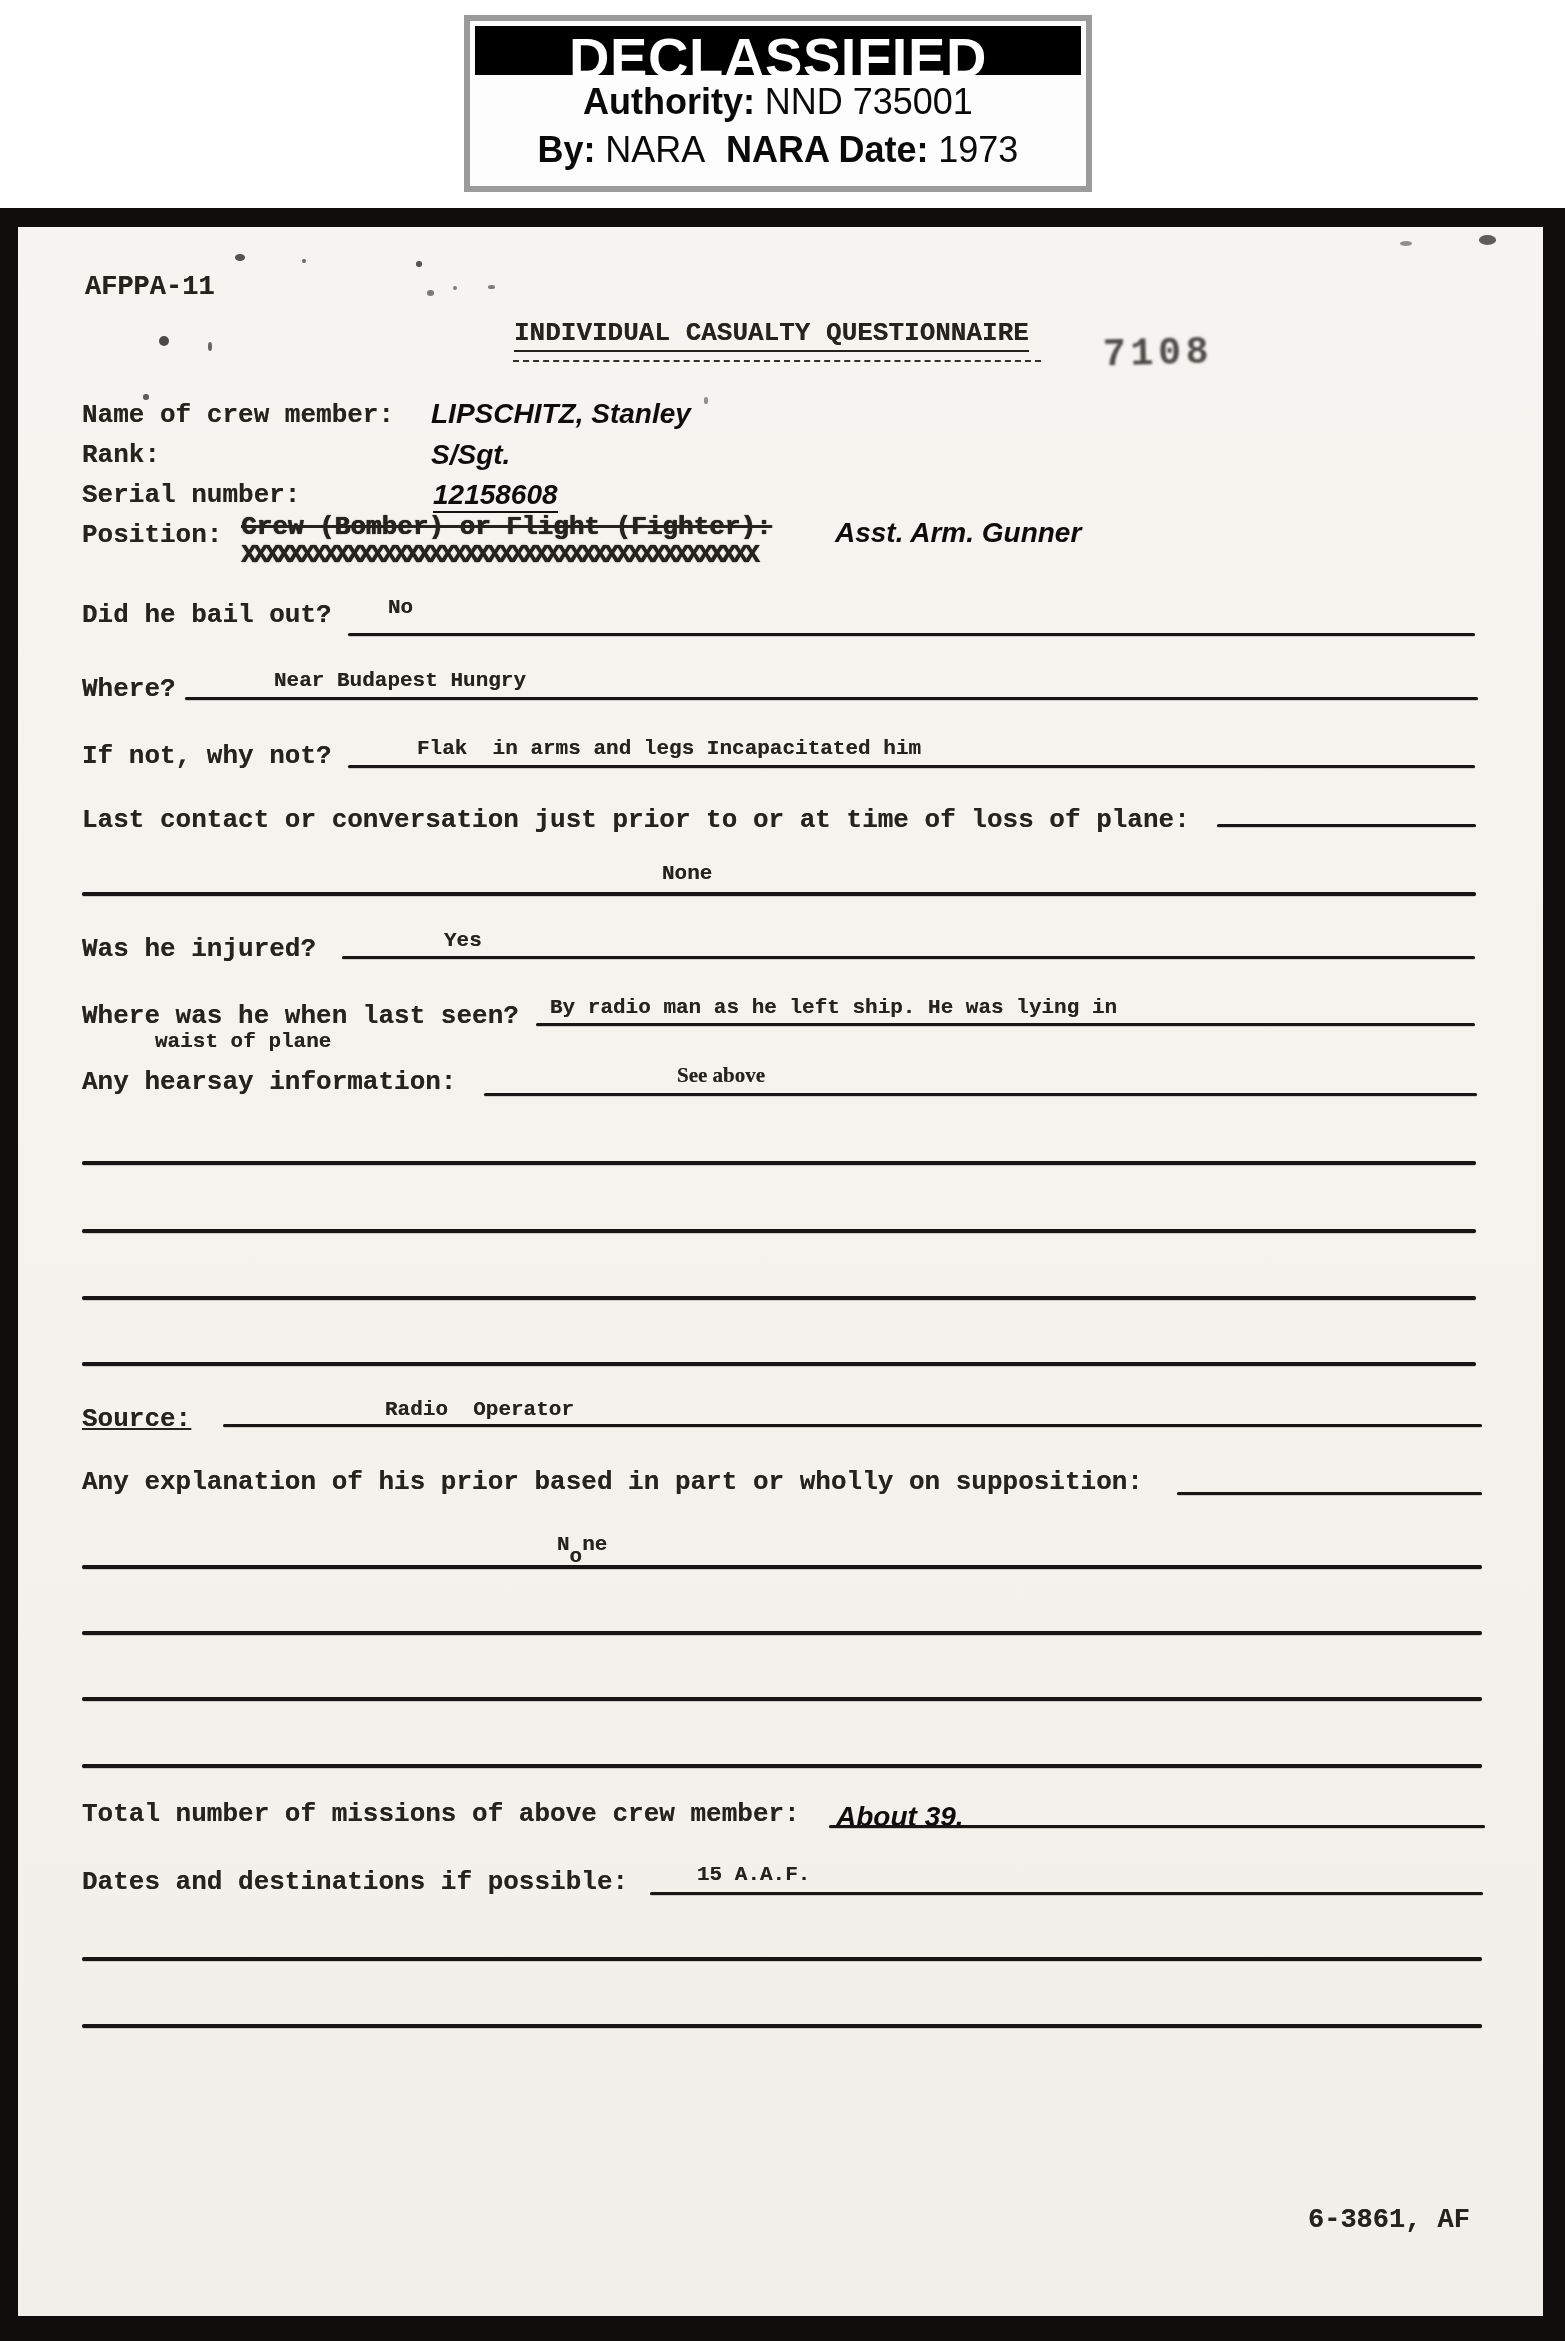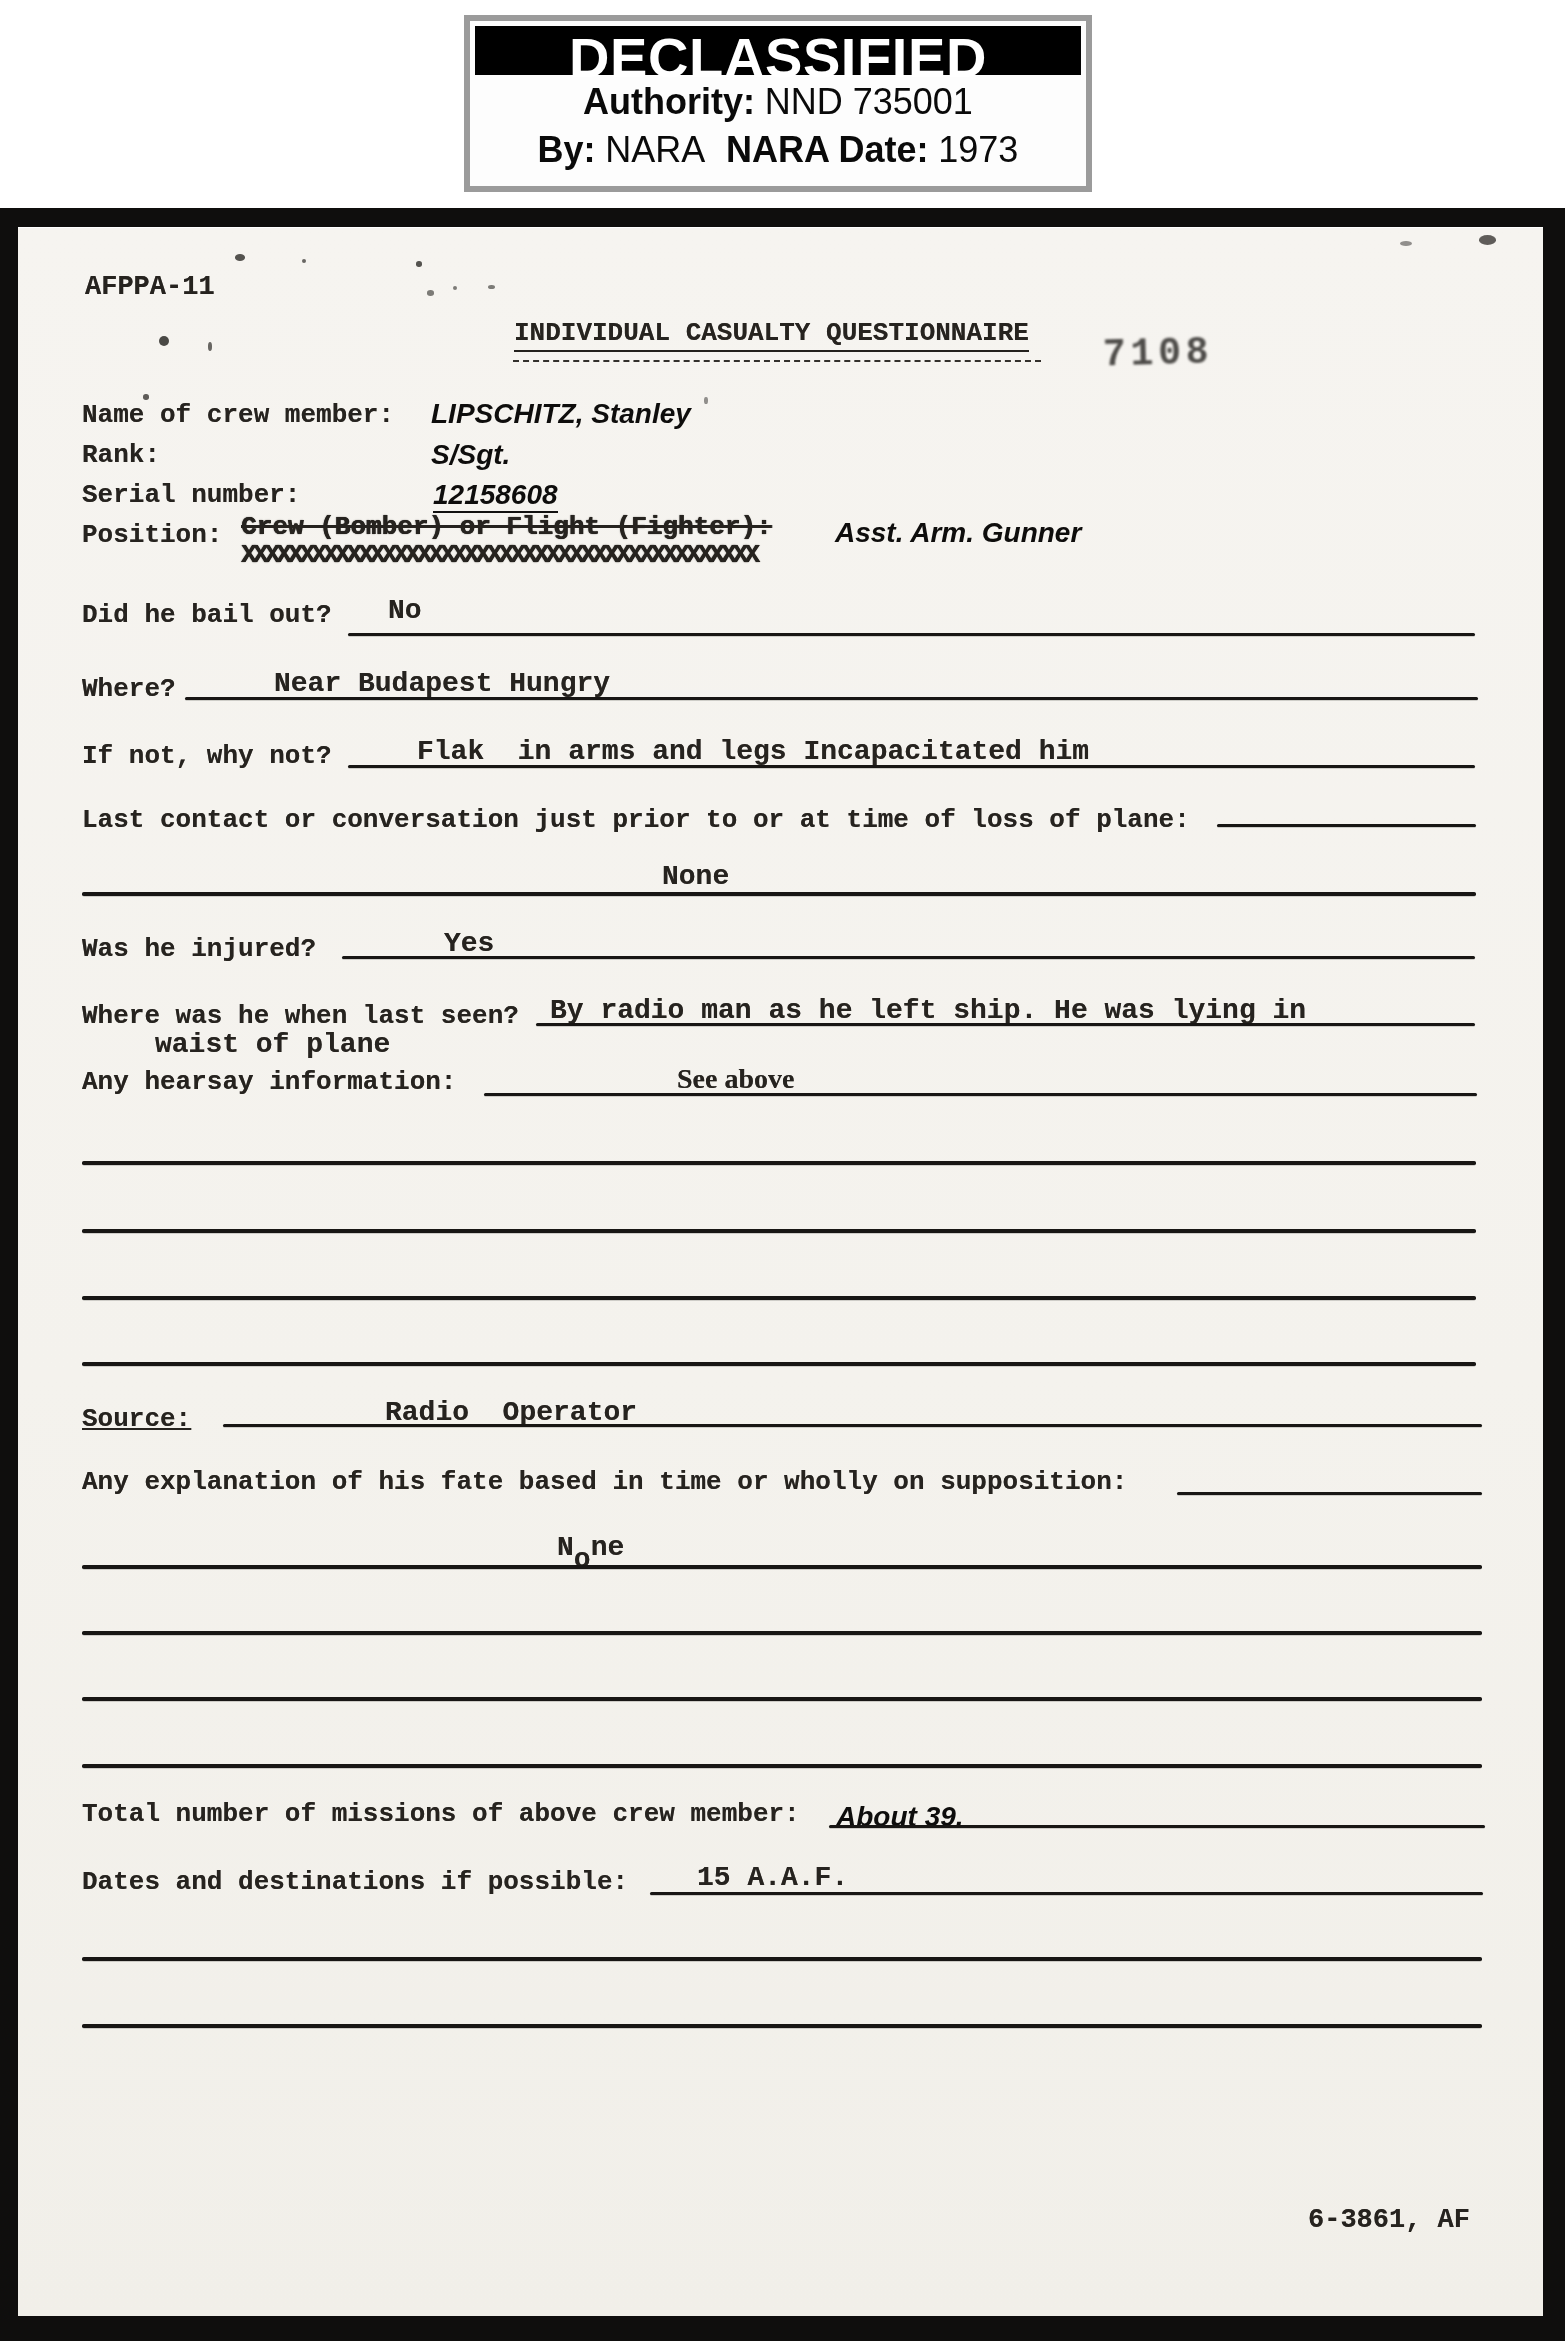--- a/index.html
+++ b/index.html
@@ -16,21 +16,21 @@
   .stamp-black{margin:4.8px 4.8px 0 4.8px;height:49px;line-height:63px;background:#000;
                color:#fff;font-size:56px;font-weight:700;letter-spacing:0.6px;white-space:pre;}
   .stamp-row{margin-top:6px;font-size:36px;color:#0a0a0a;white-space:pre;}
   .stamp-row .lbl{font-weight:700;}
   .stamp-row .val{font-weight:400;}
   
   .tw{position:absolute;color:#26231f;font-weight:700;white-space:pre;line-height:1;
       text-shadow:0 0 0.6px rgba(38,33,28,.6);}
   .s43{font-size:26px;}
   .s44{font-size:27px;}
-  .s52{font-size:28px;}
+  .s52{font-size:21px;}
   .title{border-bottom:2.4px solid #24211d;padding-bottom:4.2px;}
   .dashes{position:absolute;left:513px;top:360px;width:528px;height:0;
           border-top:2.4px dashed #33302c;}
   .stamp7108{position:absolute;left:1103px;top:332px;font-size:38px;font-weight:700;
              color:#4e4c49;letter-spacing:4.8px;filter:blur(1.2px);transform:rotate(-1.5deg);
              white-space:pre;}
   
   .annot{position:absolute;font-family:"Liberation Sans",sans-serif;font-weight:700;
          font-style:italic;font-size:28px;color:#0e0d0c;white-space:pre;line-height:1;}
   .serial-u{border-bottom:2.4px solid #121110;padding-bottom:1.8px;}
@@ -124,21 +124,21 @@
 
   <div class="line thick" style="left:82px;top:1161px;width:1394px;"></div>
   <div class="line thick" style="left:82px;top:1229px;width:1394px;"></div>
   <div class="line thick" style="left:82px;top:1296px;width:1394px;"></div>
   <div class="line thick" style="left:82px;top:1362px;width:1394px;"></div>
 
   <div class="tw s43" style="left:82px;top:1406px;text-decoration:underline;">Source:</div>
   <div class="tw s52" style="left:385px;top:1399px;">Radio  Operator</div>
   <div class="line" style="left:223px;top:1424px;width:1259px;"></div>
 
-  <div class="tw s43" style="left:82px;top:1469px;">Any explanation of his fate based in time or wholly on supposition:</div>
+  <div class="tw s43" style="left:82px;top:1469px;">Any explanation of his prior based in part or wholly on supposition:</div>
   <div class="line" style="left:1177px;top:1492px;width:305px;"></div>
   <div class="tw s52" style="left:557px;top:1534px;"><span>N</span><span class="drop-o">o</span><span>ne</span></div>
   <div class="line thick" style="left:82px;top:1565px;width:1400px;"></div>
 
   <div class="line thick" style="left:82px;top:1631px;width:1400px;"></div>
   <div class="line thick" style="left:82px;top:1697px;width:1400px;"></div>
   <div class="line thick" style="left:82px;top:1764px;width:1400px;"></div>
 
   <div class="tw s43" style="left:82px;top:1801px;">Total number of missions of above crew member:</div>
   <div class="annot" style="left:836px;top:1803px;">About 39.</div>

